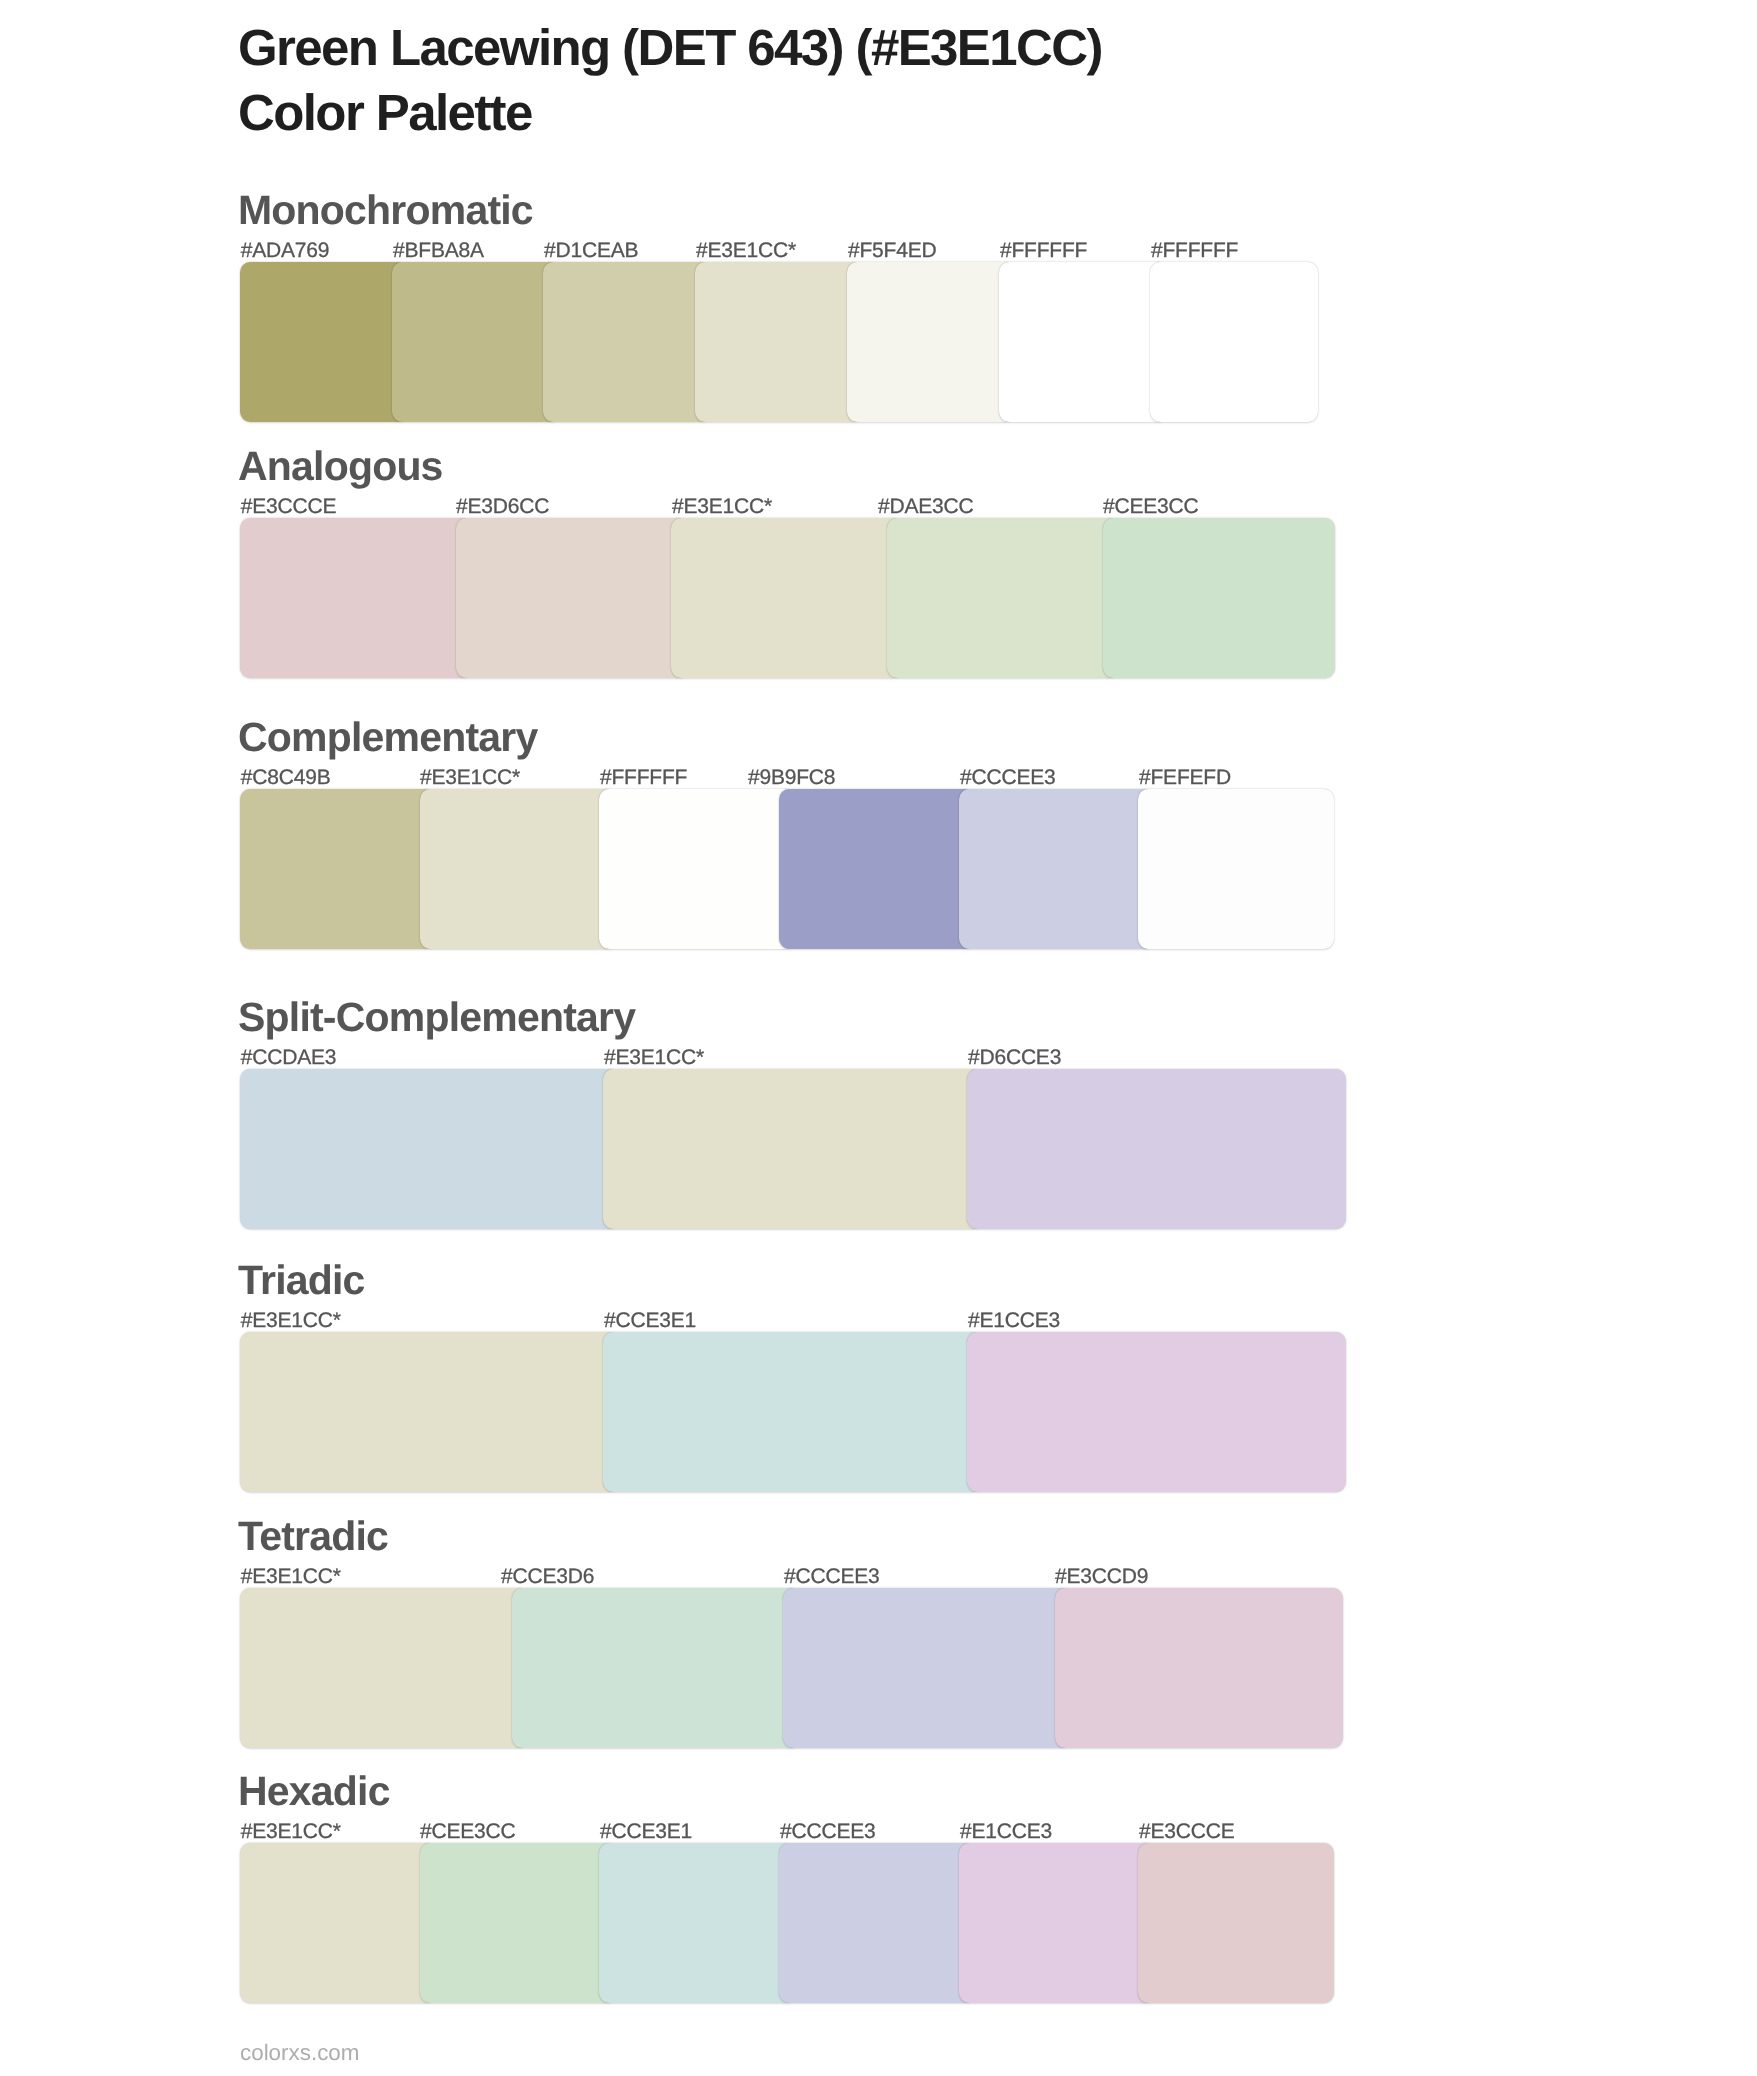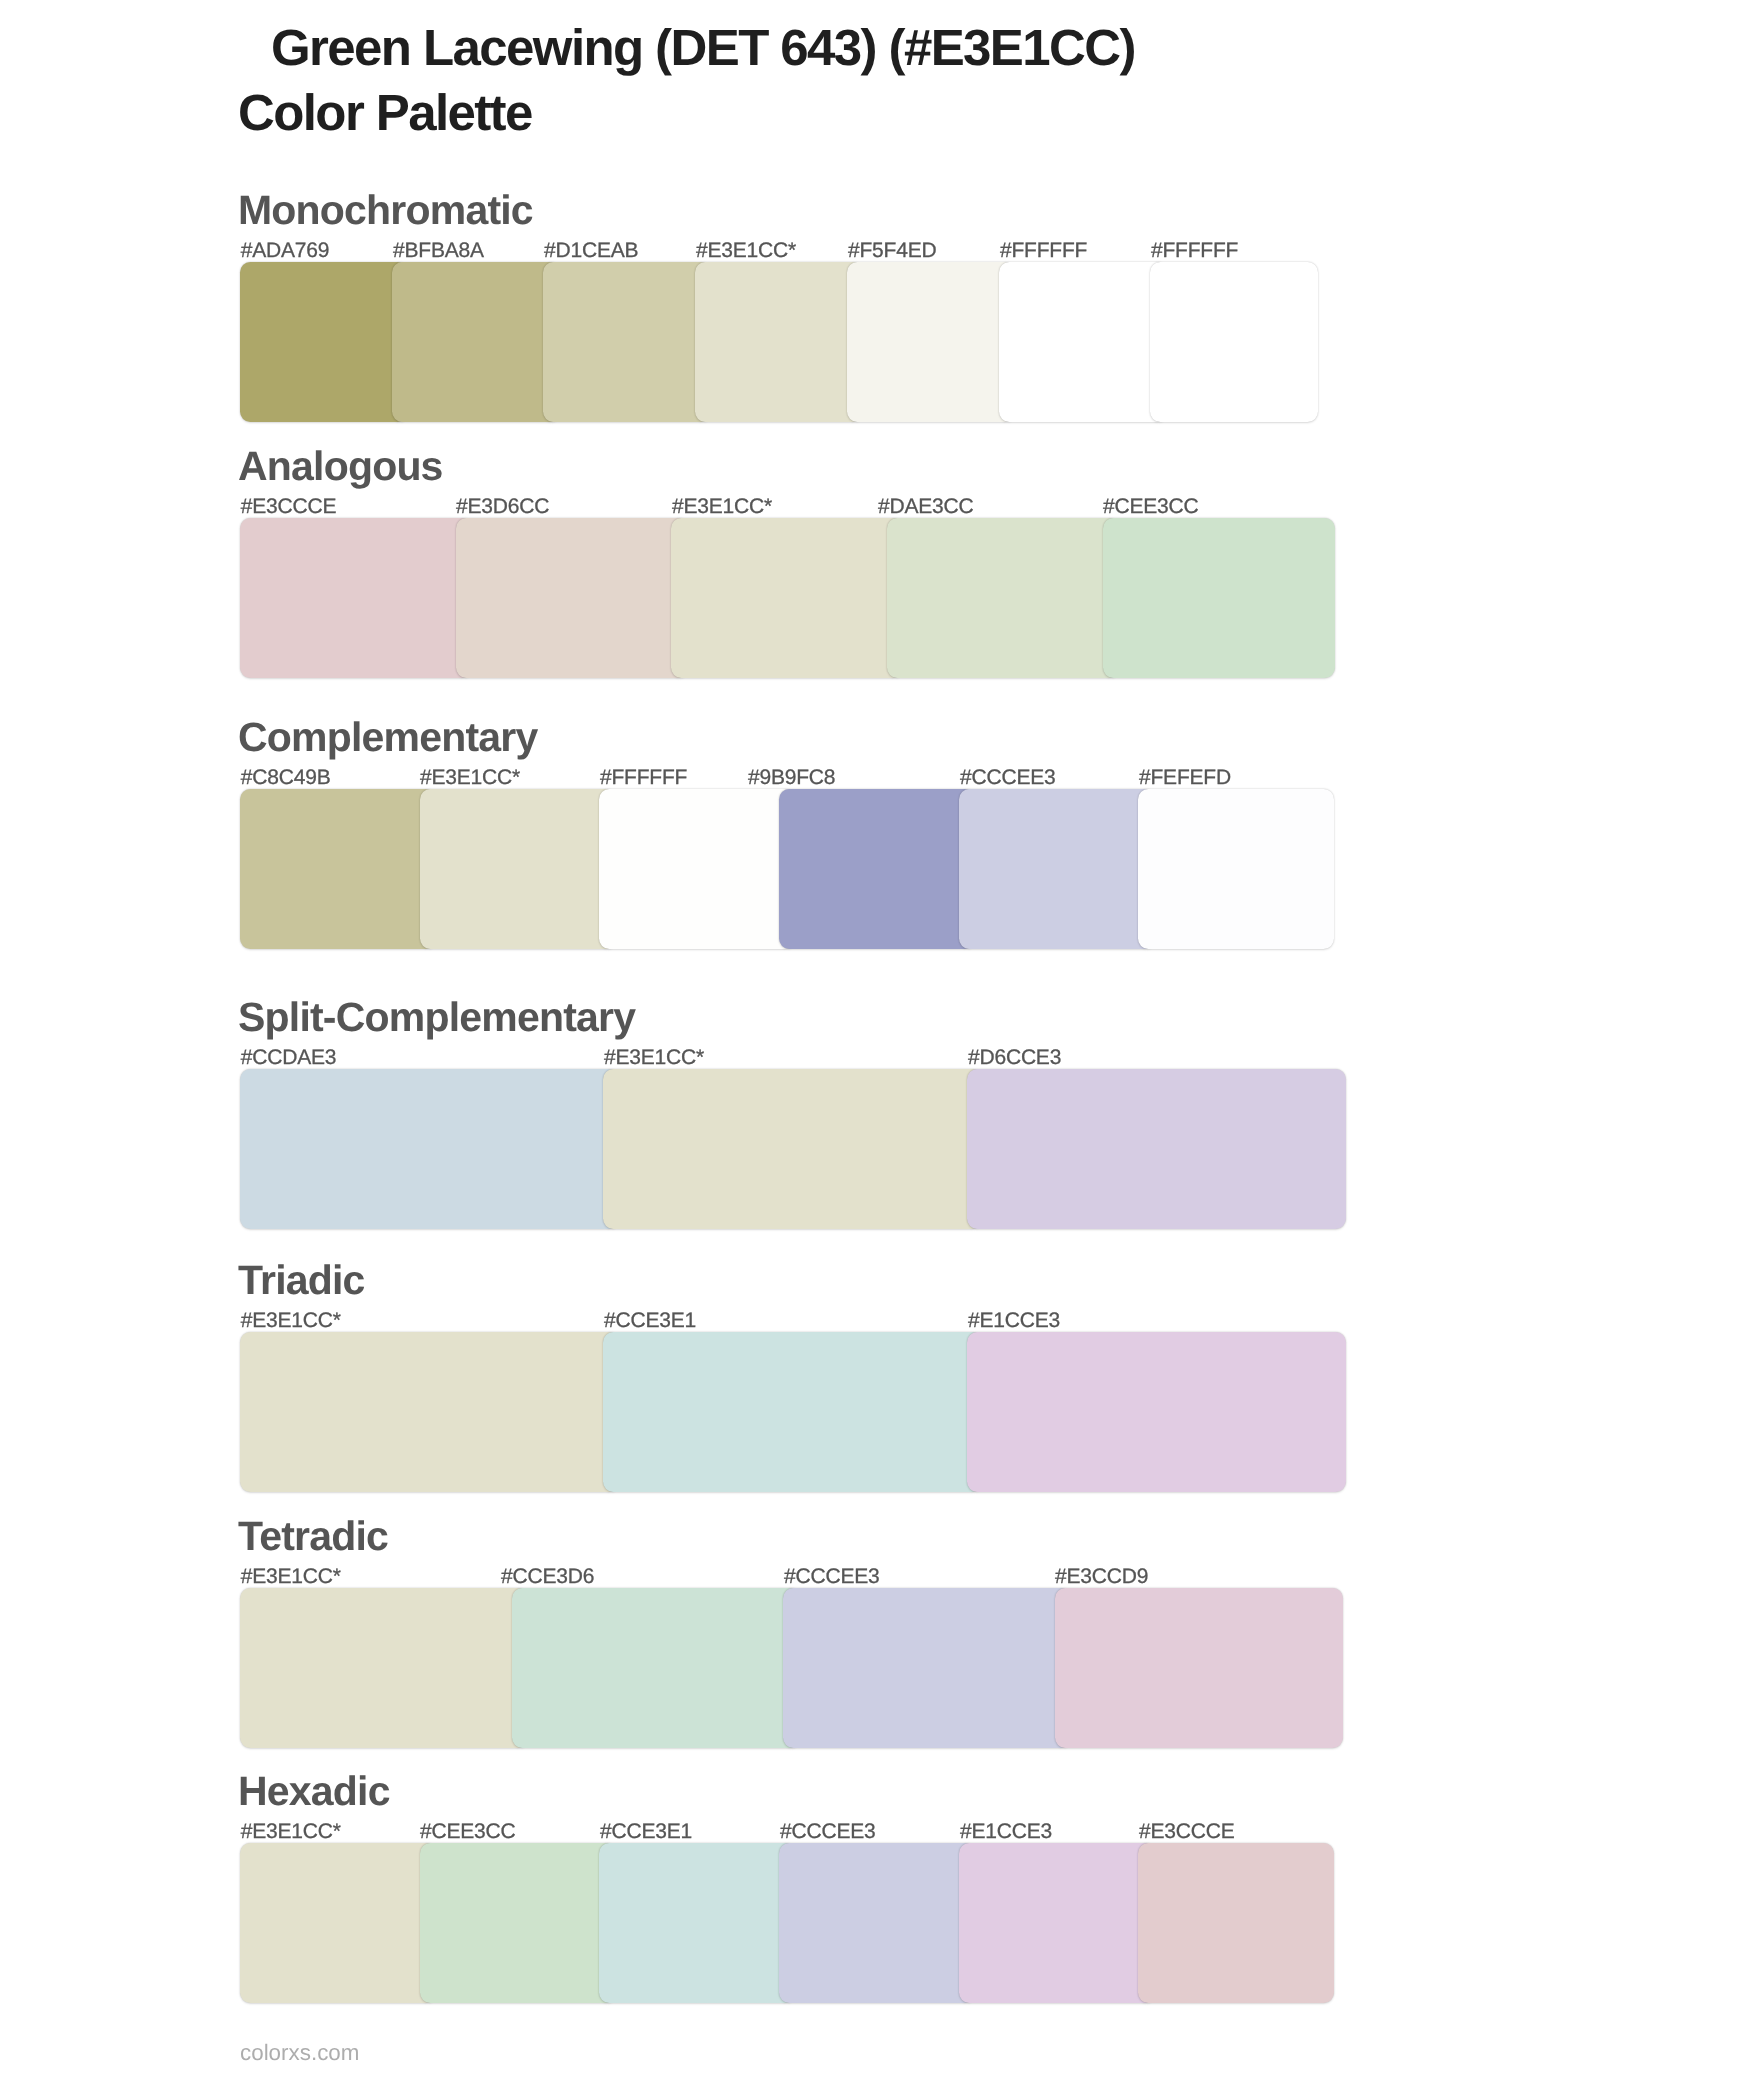--- a/index.html
+++ b/index.html
@@ -11,21 +11,21 @@
     -webkit-font-smoothing:antialiased;
     text-rendering:geometricPrecision;
   }
   #page { position:relative; width:1757px; height:2077px; overflow:hidden;
            background:#ffffff; }
 
   
   .title-line { position:absolute; left:238px; font-size:51px; font-weight:700;
                 color:#1f1f1f; letter-spacing:-1.6px; line-height:63px;
                 white-space:nowrap; margin:0; }
-  #title-1 { top:16px;margin-left:33px; }
+  #title-1 { top:16px; }
   #title-2 { top:81px; }
 
   
   .palette-section { position:absolute; left:0; top:0; width:100%; }
   .section-title { position:absolute; left:238px; font-size:41px; font-weight:700;
                    color:#555555; letter-spacing:-0.8px; line-height:41px;
                    white-space:nowrap; margin:0; }
 
   .swatch-row { position:absolute; left:240px; height:160px; }
   .sw { position:absolute; top:0; height:160px; border-radius:10.4px;

